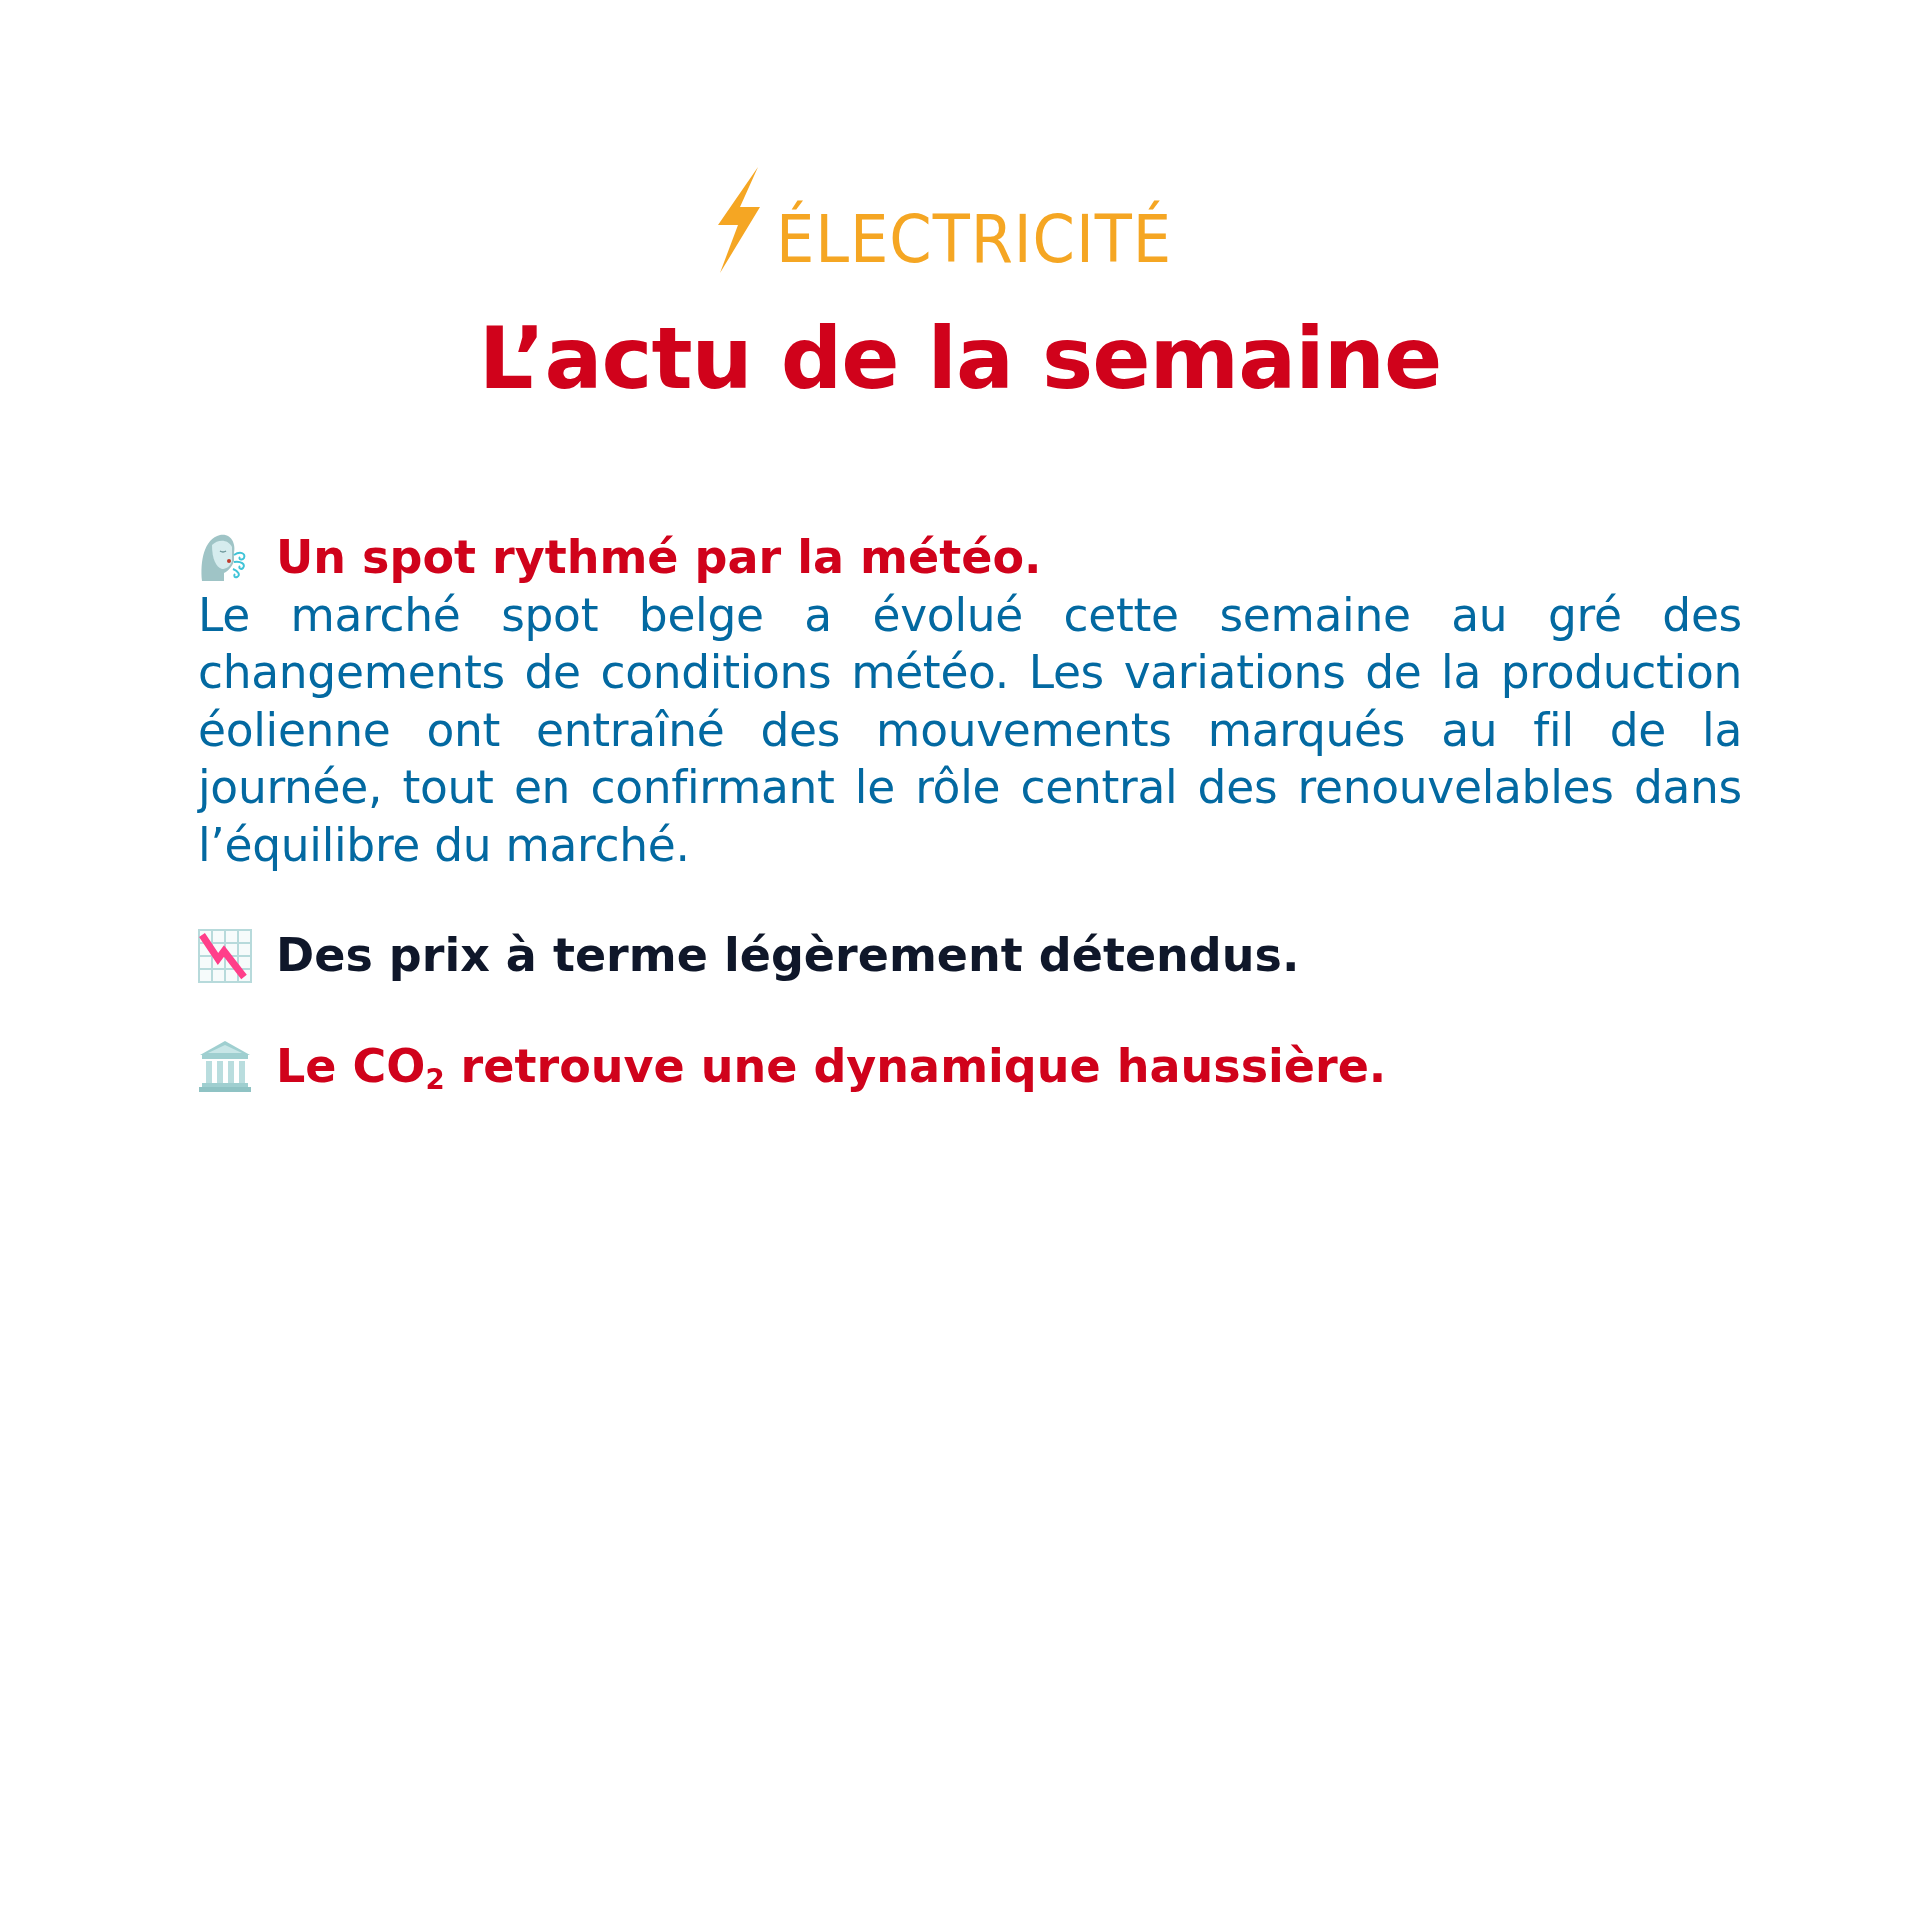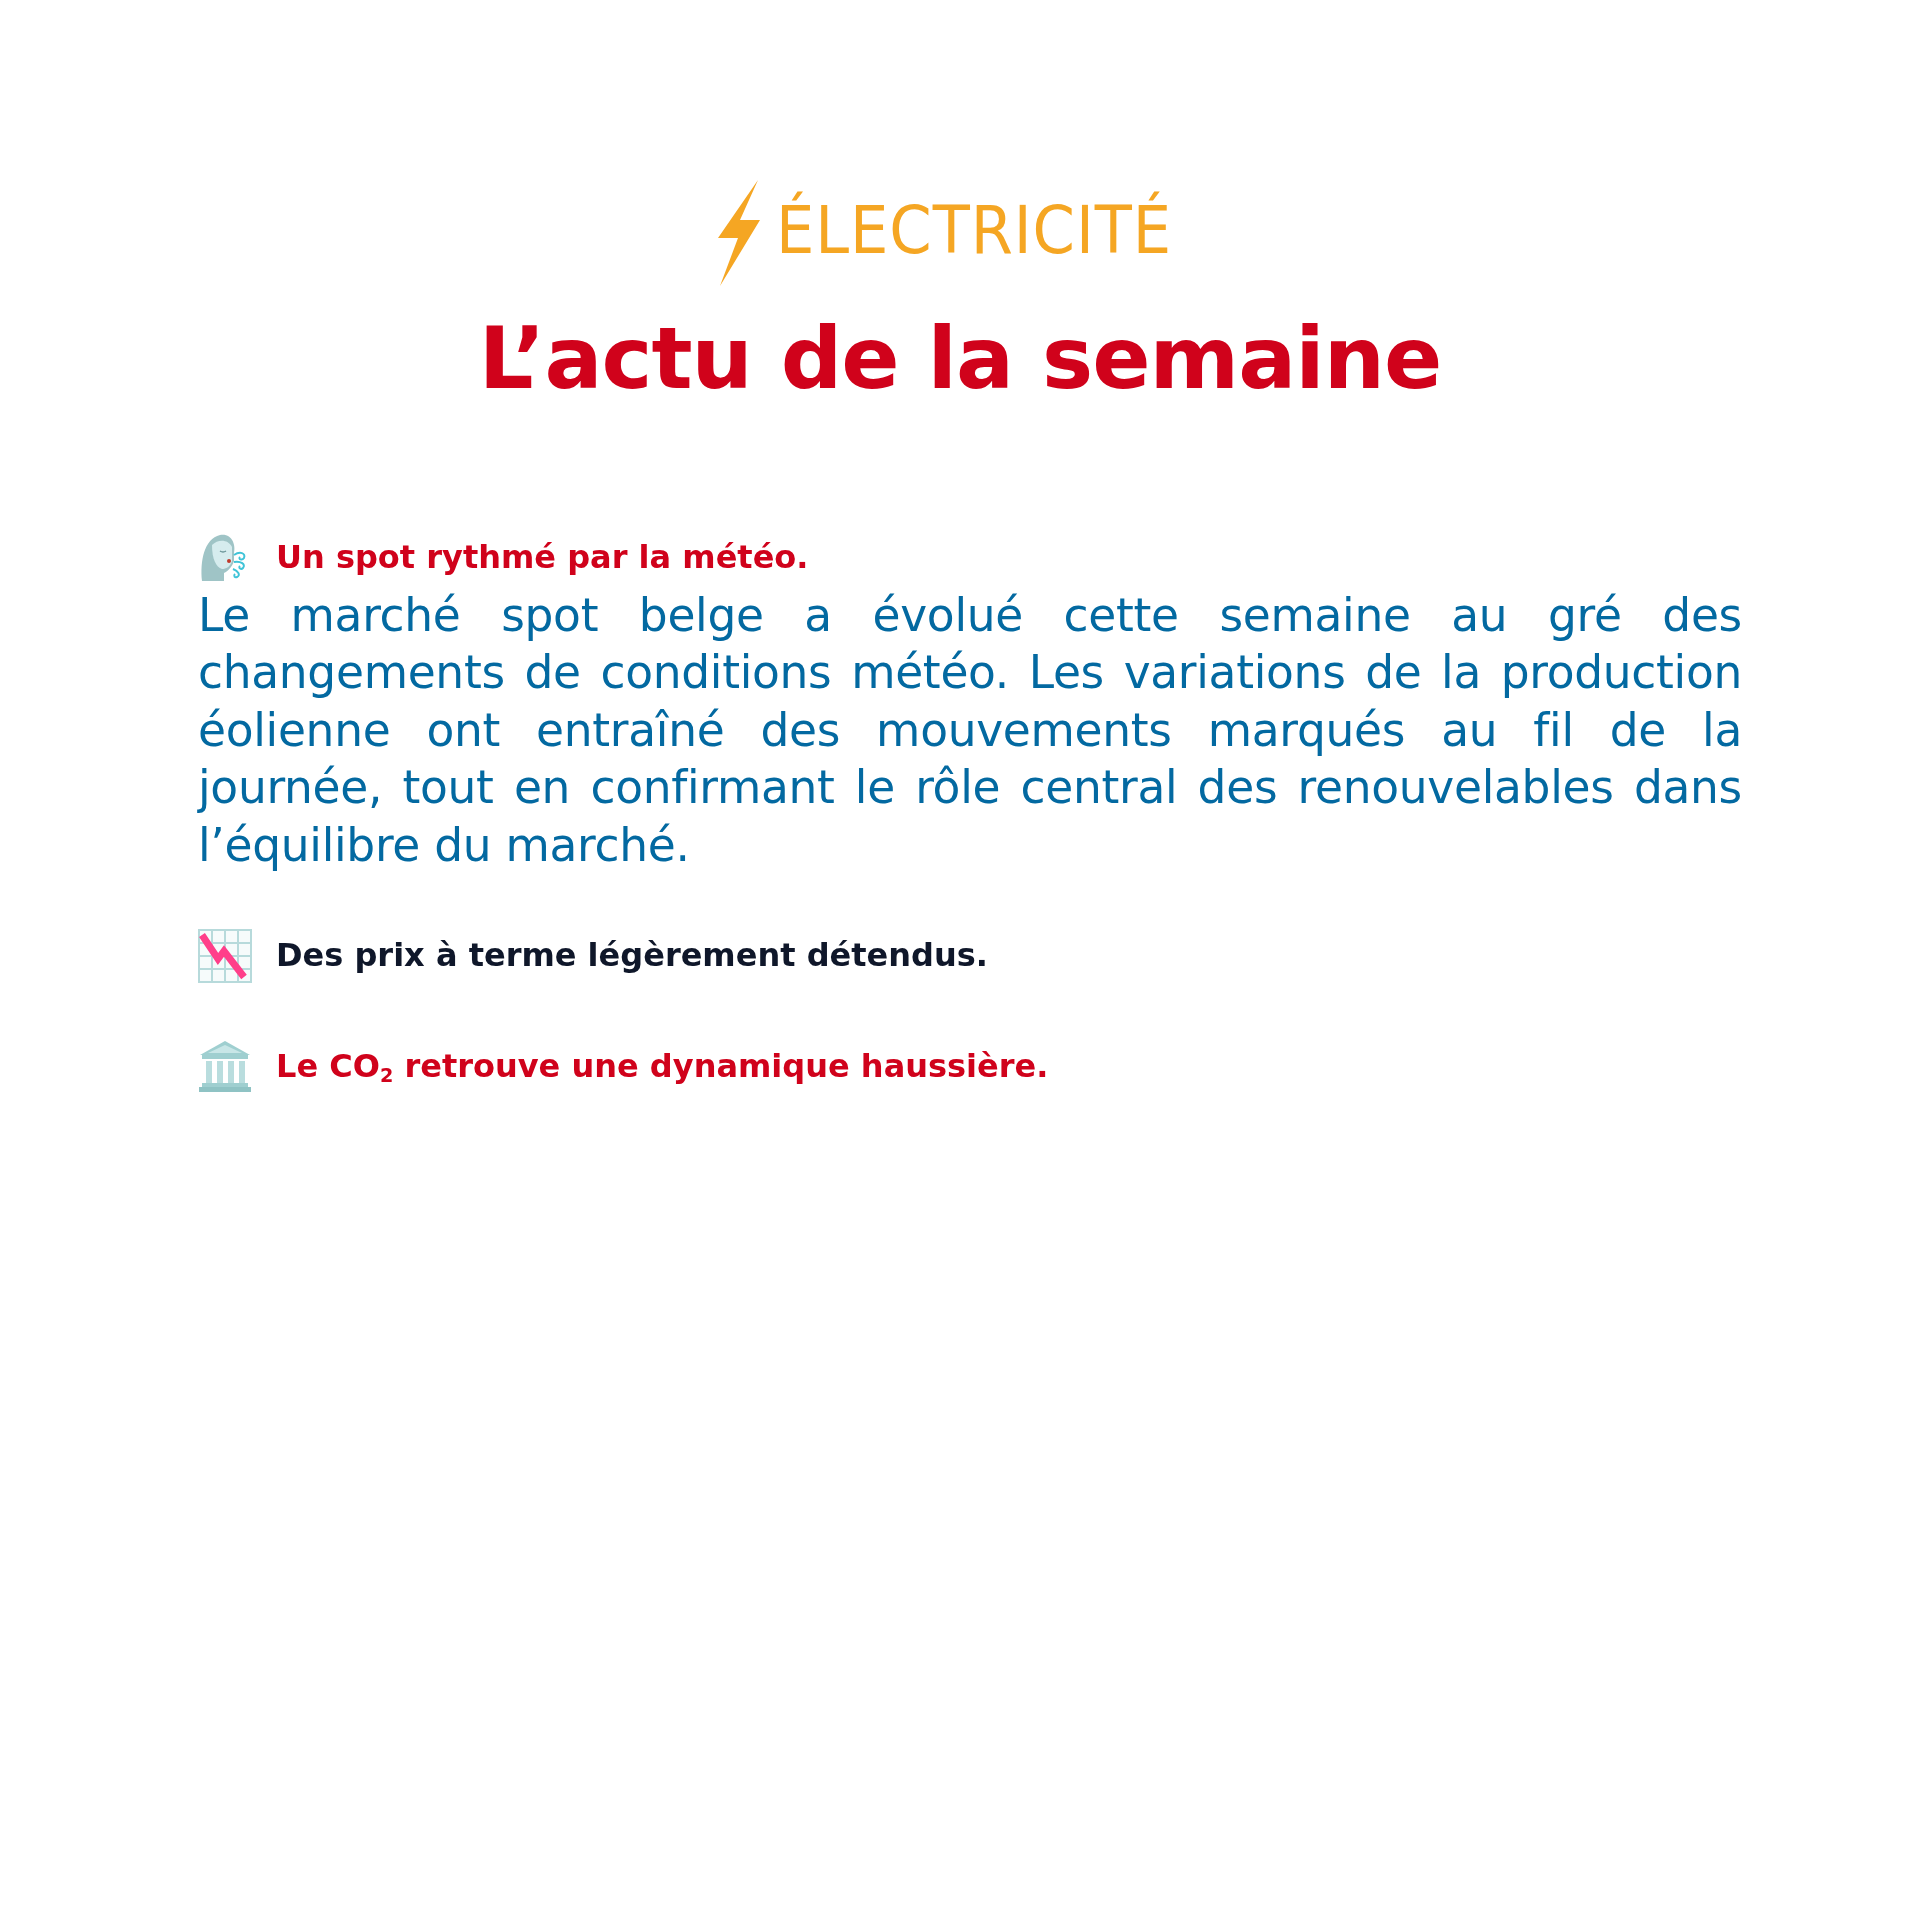--- a/index.html
+++ b/index.html
@@ -1,41 +1,41 @@
 <!DOCTYPE html>
 <html><head>
 <meta charset="utf-8">
 <style>
   html, body { margin:0; padding:0; }
   body {
     width:1920px; height:1920px; background:#ffffff; position:relative; overflow:hidden;
     font-family:"DejaVu Sans", sans-serif;
   }
   .kicker {
-    position:absolute; left:0; width:1920px; top:180px; height:110px;
-    display:flex; justify-content:center; align-items:flex-start; gap:14px;
+    position:absolute; left:0; width:1920px; top:163px; height:110px;
+    display:flex; justify-content:center; align-items:flex-end; gap:14px;
   }
   .bolt { width:48px; height:106px; display:block; }
   .kicker-text {
     font-family:"DejaVu Sans", sans-serif; font-weight:normal;
     font-size:66px; letter-spacing:1px; line-height:1; padding-top:18px;
     transform:scaleX(0.92); transform-origin:left center;
   }
   .title {
     position:absolute; left:0; width:1920px; top:308px; text-align:center;
     font-family:"DejaVu Sans", sans-serif; font-weight:bold;
     font-size:86px; line-height:100px; letter-spacing:-1px;
   }
   .content {
     position:absolute; left:198px; width:1544px; top:529px;
   }
   .section { margin-bottom:53px; }
   .section-heading {
     display:flex; align-items:center; height:57.5px;
-    font-weight:bold; font-size:32px; line-height:57.5px; white-space:nowrap;
+    font-weight:bold; font-size:46px; line-height:57.5px; white-space:nowrap;
   }
   .section-icon { width:54px; height:54px; margin-right:24px; flex:0 0 54px; display:block; }
   .section-body {
     font-size:45.5px; line-height:57.5px; text-align:justify; color:#0369a1;
     letter-spacing:-0.3px;
   }
   sub { font-size:0.6em; line-height:0; vertical-align:-0.25em; }
 </style>
 </head>
 <body>

